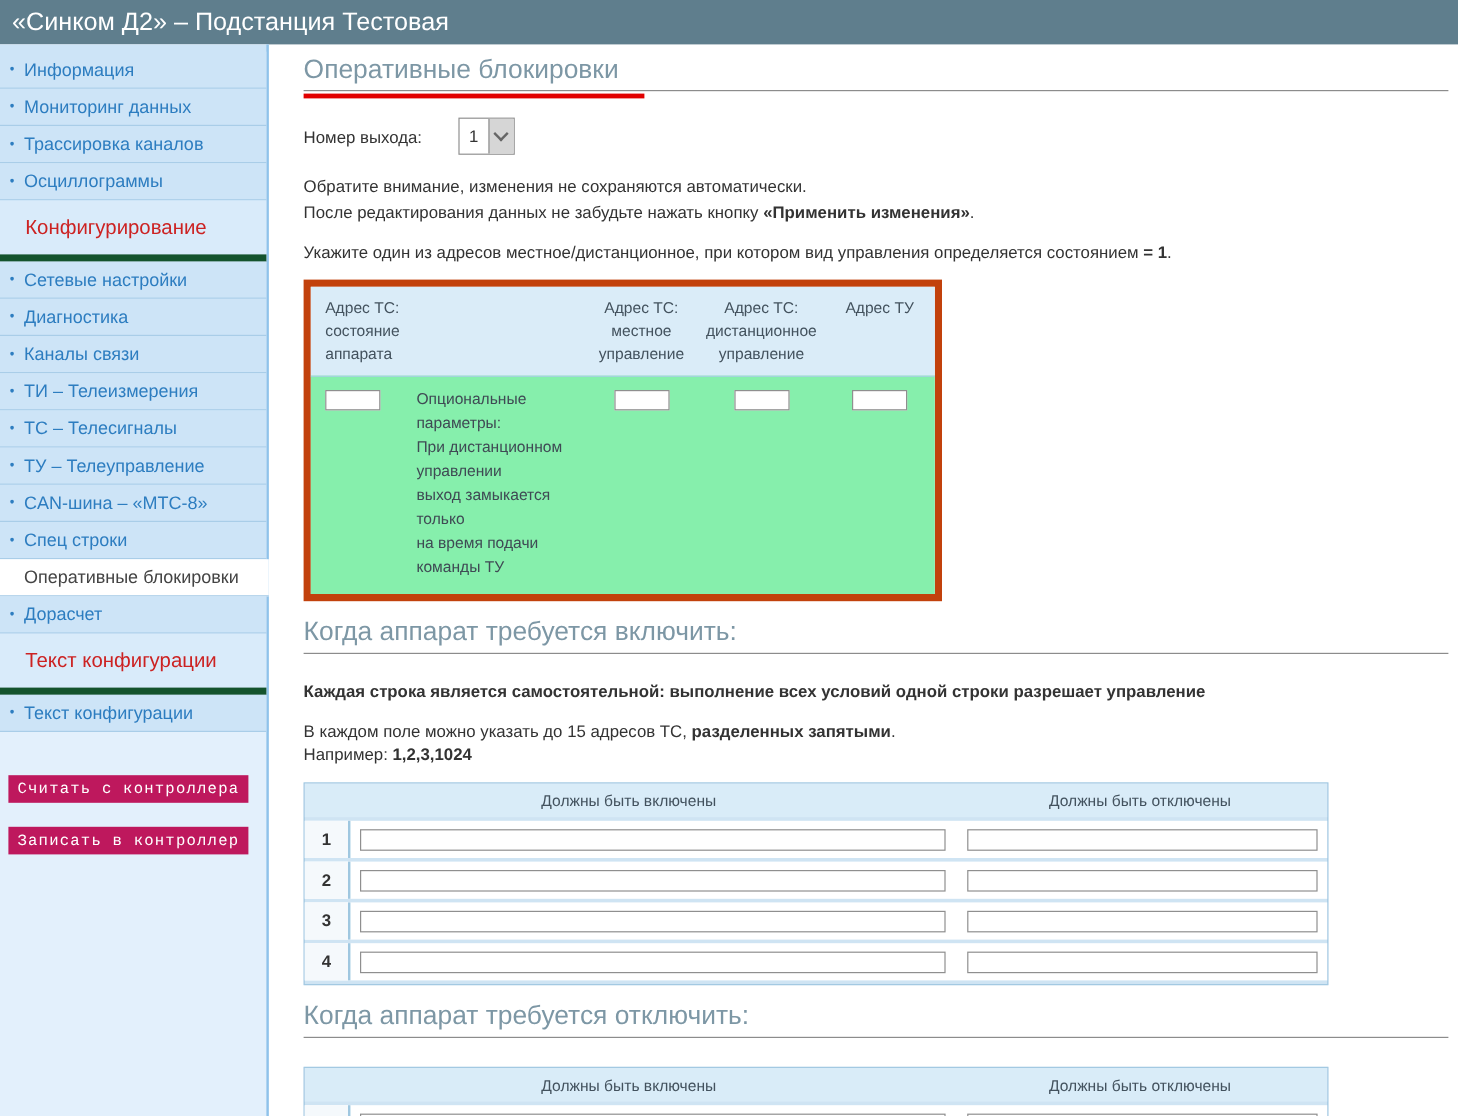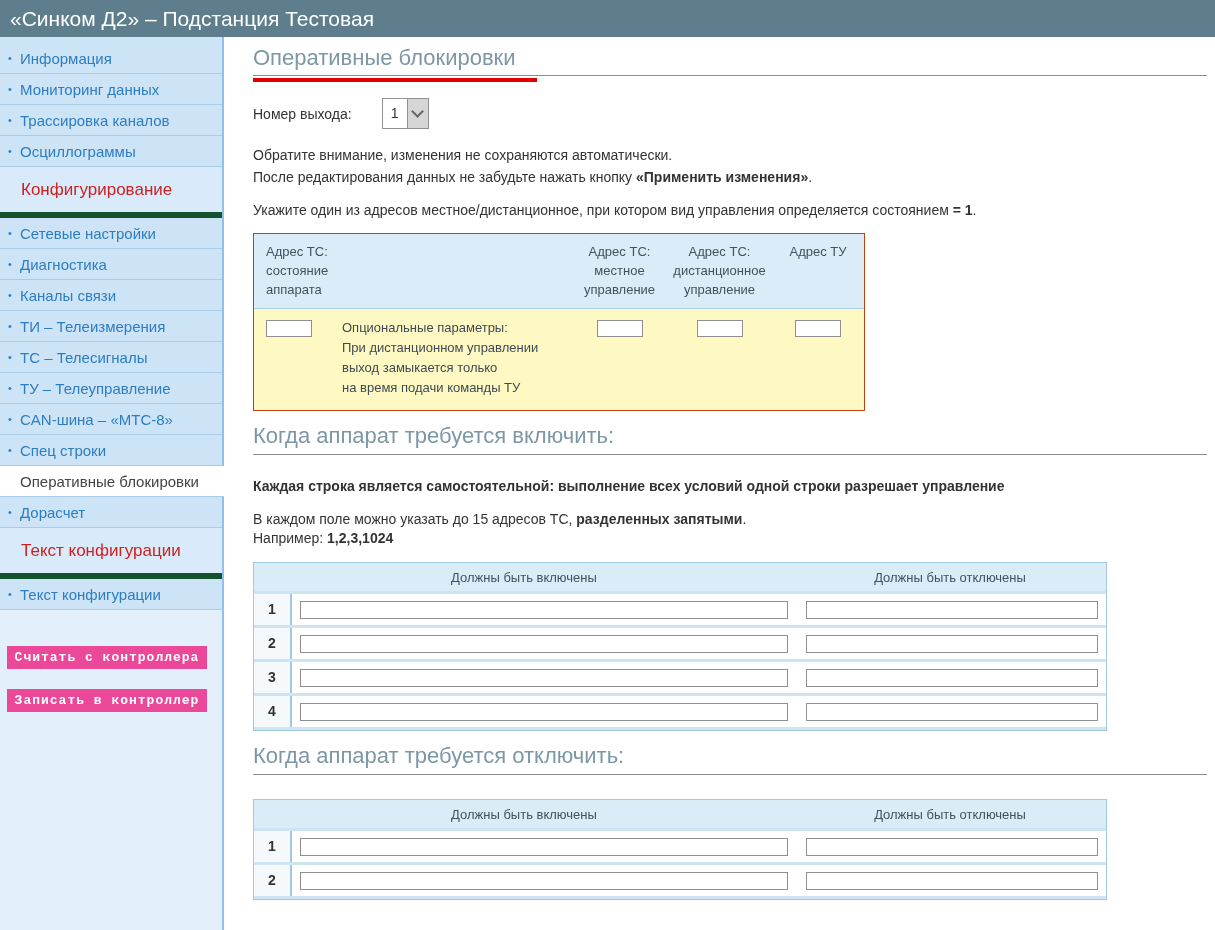--- a/index.html
+++ b/index.html
@@ -32,24 +32,24 @@
     background:#ffffff;color:#444;cursor:default;
     margin-right:-2px;padding-right:2px;
   }
   .nav-item.active .bullet{visibility:hidden;}
   .side-fill{
     flex:1;background:#e3f0fc;border-right:2px solid #8fc2ea;box-sizing:border-box;
     padding-top:36px;
   }
   .side-btn{
     display:block;width:200px;height:23px;margin:0 0 20px 7px;
-    background:#ec4899;color:#fff;border:none;cursor:pointer;
+    background:#be185d;color:#fff;border:none;cursor:pointer;
     font-family:"Liberation Mono","DejaVu Sans Mono",monospace;
     font-size:13px;letter-spacing:1px;line-height:23px;text-align:center;
-    white-space:nowrap;padding:0;font-weight:bold;
+    white-space:nowrap;padding:0;
   }
   
   .main{flex:1;padding:8px 8px 0 29px;box-sizing:border-box;}
   .page-title{
     font-size:22px;font-weight:normal;color:#7d97a5;margin:0;
     padding-bottom:4px;border-bottom:1px solid #8c8c8c;
   }
   .red-underline{width:284px;height:4px;background:#e10000;margin-top:2px;}
   .output-row{margin-top:16px;display:flex;align-items:center;font-size:14px;}
   .select{
@@ -61,24 +61,24 @@
     width:20px;background:#d6d6d6;border-left:1px solid #919191;
     display:flex;align-items:center;justify-content:center;
   }
   .chev{width:7px;height:7px;border-right:2px solid #666;border-bottom:2px solid #666;
     transform:rotate(45deg);margin-top:-4px;}
   .note{font-size:14px;margin:3px 0;line-height:19px;}
   .note.first{margin-top:17px;}
   .note.gap{margin-top:14px;}
   b{font-weight:bold;}
   
-  .addr-table{width:612px;border:1px solid #c2410c;margin-top:13px;box-sizing:border-box;}
+  .addr-table{width:532px;border:6px solid #c2410c;margin-top:13px;box-sizing:border-box;}
   .addr-head{display:flex;background:#daecf8;color:#43525e;font-size:13px;
     padding:8px 0 9px;line-height:19px;}
-  .addr-body{display:flex;background:#fef9c3;border-top:1px solid #abcfe6;
+  .addr-body{display:flex;background:#86efac;border-top:1px solid #abcfe6;
     padding:9px 0 12px;font-size:13px;color:#3f4a54;line-height:20px;}
   .ac1{width:88px;padding-left:12px;box-sizing:border-box;text-align:left;}
   .ac2{flex:1;padding-left:0;}
   .ac3{width:95px;text-align:center;}
   .ac4{width:105px;text-align:center;}
   .ac5{width:92px;text-align:center;}
   .preline{white-space:pre-line;}
   .mini-input{
     width:40px;height:15px;border:1px solid #8f8f8f;background:#fff;
     font-size:12px;padding:0 2px;box-sizing:content-box;

